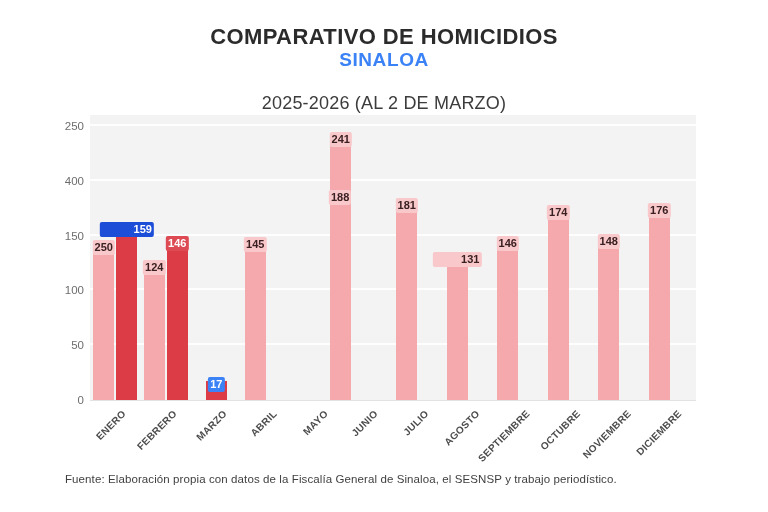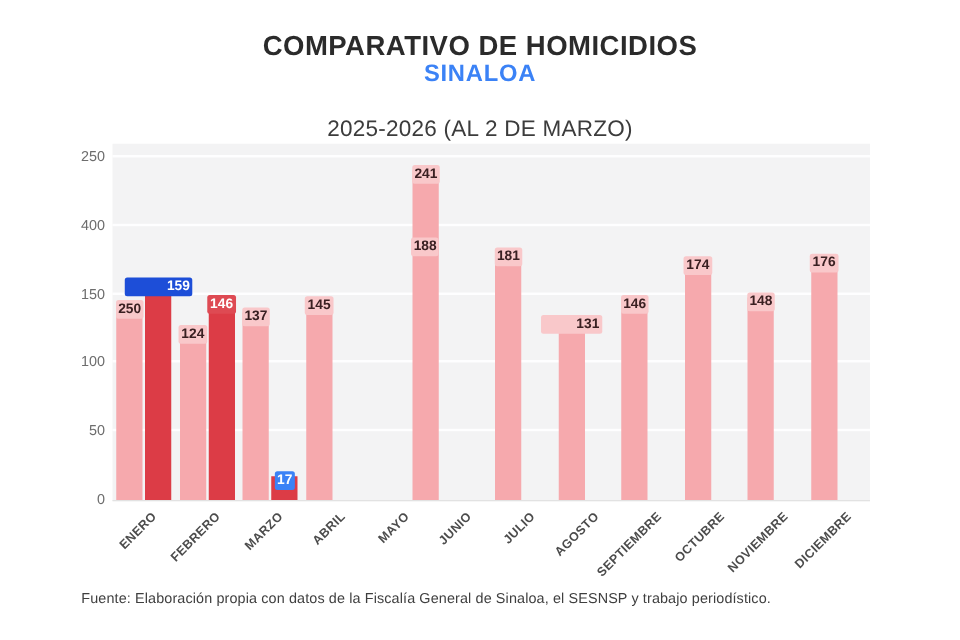--- a/index.html
+++ b/index.html
@@ -69,23 +69,20 @@
     </div>
     <div class="bar-group" style="left: 50.5px; width: 50.5px;">
       <div class="bar" style="height: 135.904px; background: rgb(246, 169, 173); margin-top: 16px;">
         <div class="chip" style="background: rgb(249, 200, 202); color: rgb(58, 32, 34);">124</div>
       </div>
       <div class="bar" style="height: 160.016px; background: rgb(220, 60, 70);">
         <div class="chip" style="background: rgb(222, 74, 83); color: rgb(255, 255, 255);">146</div>
       </div>
     </div>
     <div class="bar-group" style="left: 101px; width: 50.5px;">
-      <div class="bar" style="height: 150.152px; background: rgb(246, 169, 173);">
-        <div class="chip" style="background: rgb(249, 200, 202); color: rgb(58, 32, 34);">137</div>
-      </div>
       <div class="bar" style="height: 18.632px; background: rgb(220, 60, 70);">
         <div class="chip" style="background: #3b82f6; color: rgb(255, 255, 255);">17</div>
       </div>
     </div>
     <div class="bar-group" style="left: 151.5px; width: 50.5px;">
       <div class="bar" style="height: 158.92px; background: rgb(246, 169, 173);">
         <div class="chip" style="background: rgb(249, 200, 202); color: rgb(58, 32, 34);">145</div>
       </div>
       <div class="bar-spacer"></div>
     </div>

